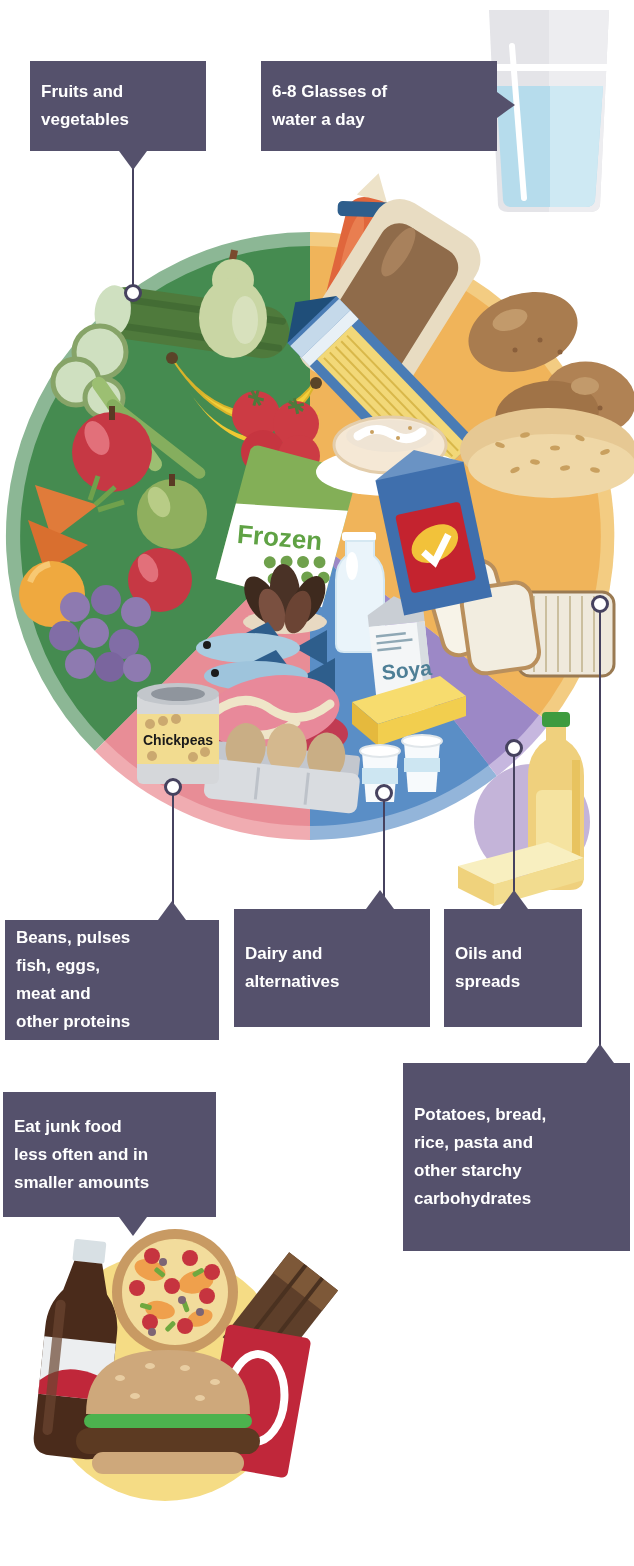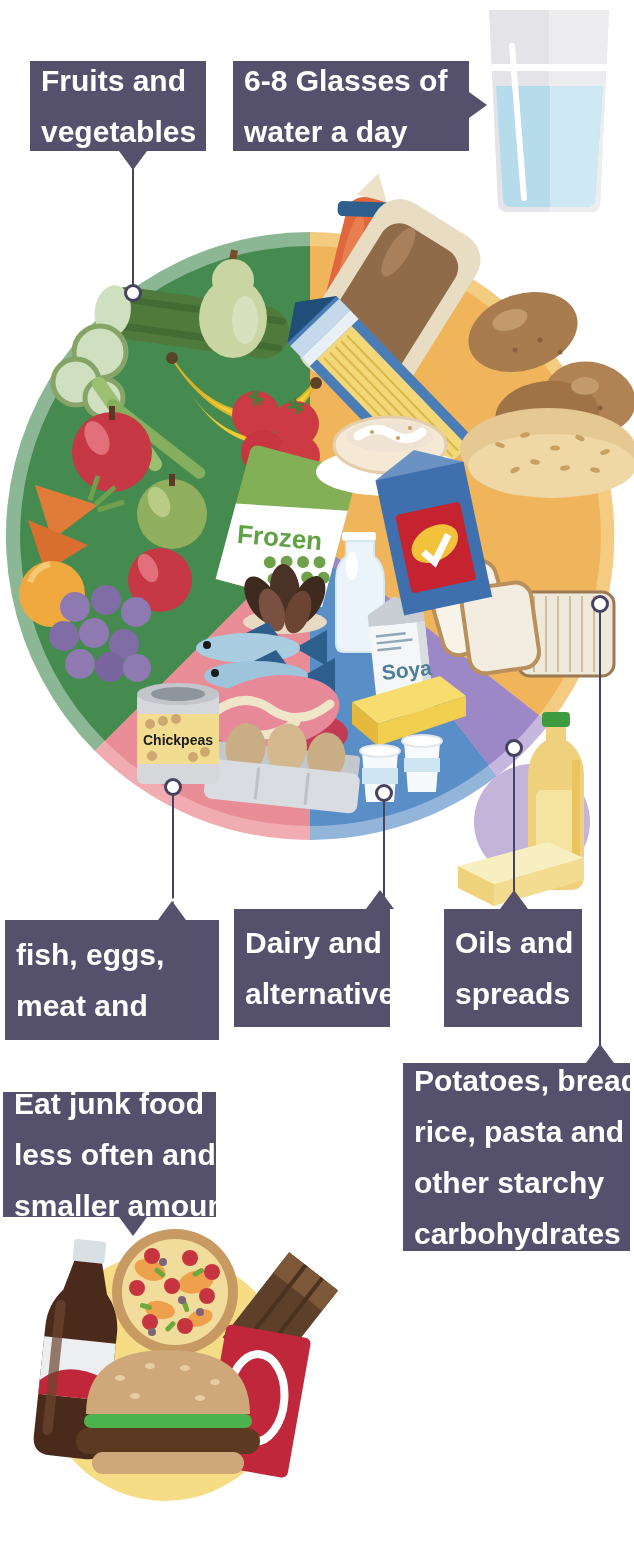--- a/index.html
+++ b/index.html
@@ -1,20 +1,20 @@
 <!DOCTYPE html>
 <html style="--label_bg: #55516C; --label_text: #FFFFFF; --connector: #46425F; --seg_green: #458B50; --seg_green_rim: #8CB795; --seg_yellow: #F0B45A; --seg_yellow_rim: #F3CC82; --seg_pink: #E88D96; --seg_pink_rim: #F0ACB1; --seg_blue: #5A8EC6; --seg_blue_rim: #93B5DA; --seg_purple: #9C88C6; --seg_purple_rim: #C6B7DF; --glass: #E4E4E8; --glass_light: #EDEDF0; --water: #B6DCEC; --water_light: #CEE9F3; --junk_bg: #F5DC85;"><head>
 <meta charset="utf-8">
 <style>
   html,body{margin:0;padding:0;background:#fff}
   .canvas{position:relative;width:634px;height:1566px;background:#fff;overflow:hidden;
           font-family:"Liberation Sans",sans-serif}
   svg{position:absolute;overflow:visible}
   .callout{position:absolute;background:var(--label_bg);color:var(--label_text);
-           font-weight:bold;font-size:30px;line-height:51px;display:flex;align-items:center;
+           font-weight:bold;font-size:17px;line-height:28px;display:flex;align-items:center;
            padding:0 11px;white-space:pre;box-sizing:border-box;z-index:5}
   .pt{position:absolute;width:0;height:0}
   .pt-down{border-left:14px solid transparent;border-right:14px solid transparent;
            border-top:19px solid var(--label_bg);top:100%}
   .pt-up{border-left:14px solid transparent;border-right:14px solid transparent;
          border-bottom:19px solid var(--label_bg);bottom:100%}
   .pt-right{border-top:13px solid transparent;border-bottom:13px solid transparent;
             border-left:18px solid var(--label_bg);left:100%;}
   .vline{position:absolute;width:2px;background:var(--connector);z-index:4}
   .dot{position:absolute;width:12px;height:12px;border:3px solid var(--connector);
@@ -370,35 +370,35 @@
 
   <div class="vline" style="left:599px;top:611px;height:452px"></div>
   <div class="dot" style="left:591px;top:595px"></div>
 
   <div class="callout" style="left:30px;top:61px;width:176px;height:90px">
     <span>Fruits and
 vegetables</span>
     <div class="pt pt-down" style="left:89px"></div>
   </div>
 
-  <div class="callout" style="left:233px;top:61px;width:236px;height:90px">
+  <div class="callout" style="left:261px;top:61px;width:236px;height:90px">
     <span>6-8 Glasses of
 water a day</span>
     <div class="pt pt-right" style="top:31px"></div>
   </div>
 
   <div class="callout" style="left:5px;top:920px;width:214px;height:120px">
     <span>Beans, pulses
 fish, eggs,
 meat and
 other proteins</span>
     <div class="pt pt-up" style="left:153px"></div>
   </div>
 
-  <div class="callout" style="left:234px;top:909px;width:156px;height:118px">
+  <div class="callout" style="left:234px;top:909px;width:196px;height:118px">
     <span>Dairy and
 alternatives</span>
     <div class="pt pt-up" style="left:132px"></div>
   </div>
 
   <div class="callout" style="left:444px;top:909px;width:138px;height:118px">
     <span>Oils and
 spreads</span>
     <div class="pt pt-up" style="left:56px"></div>
   </div>

